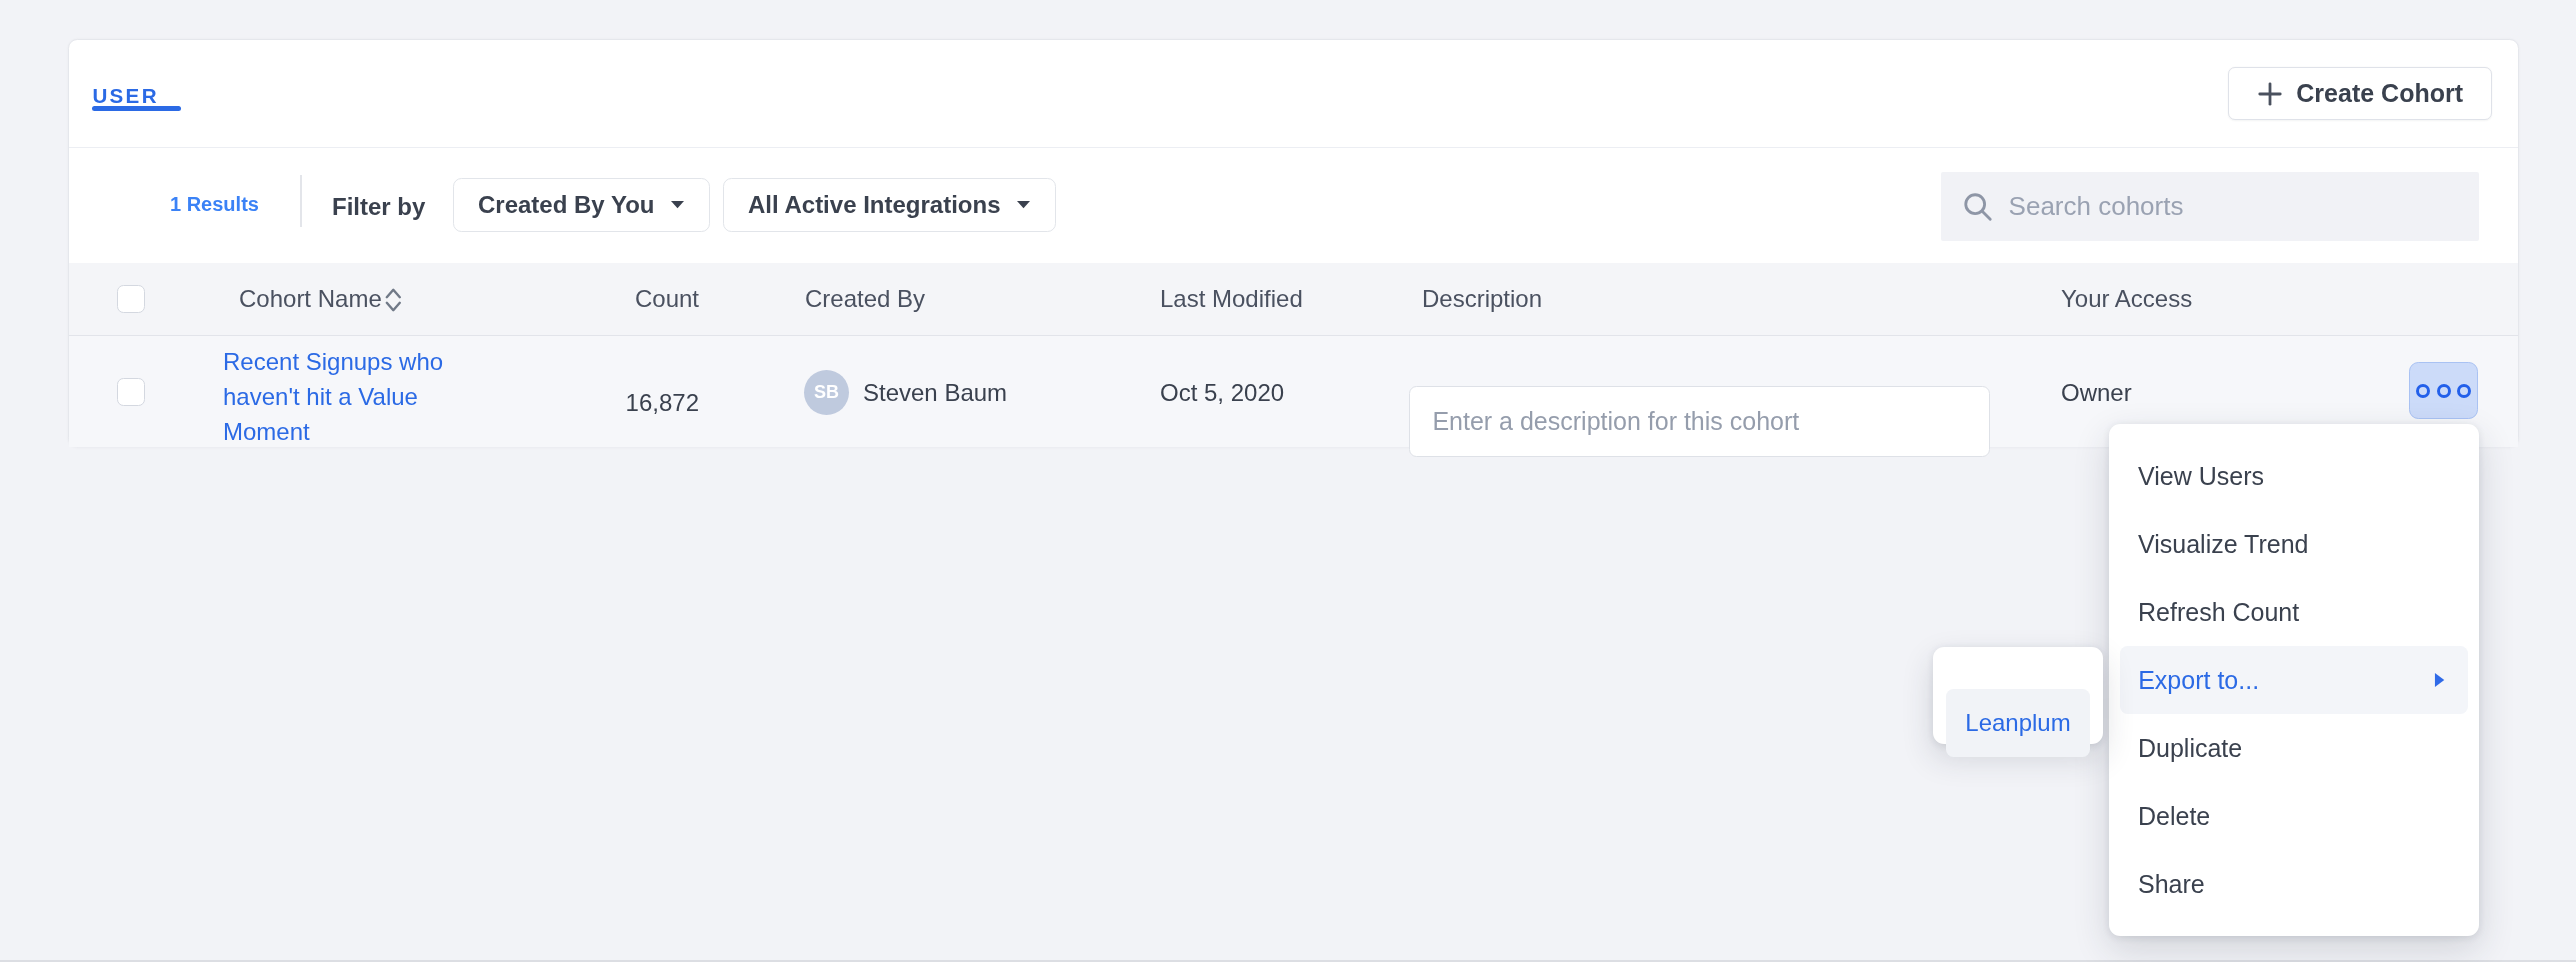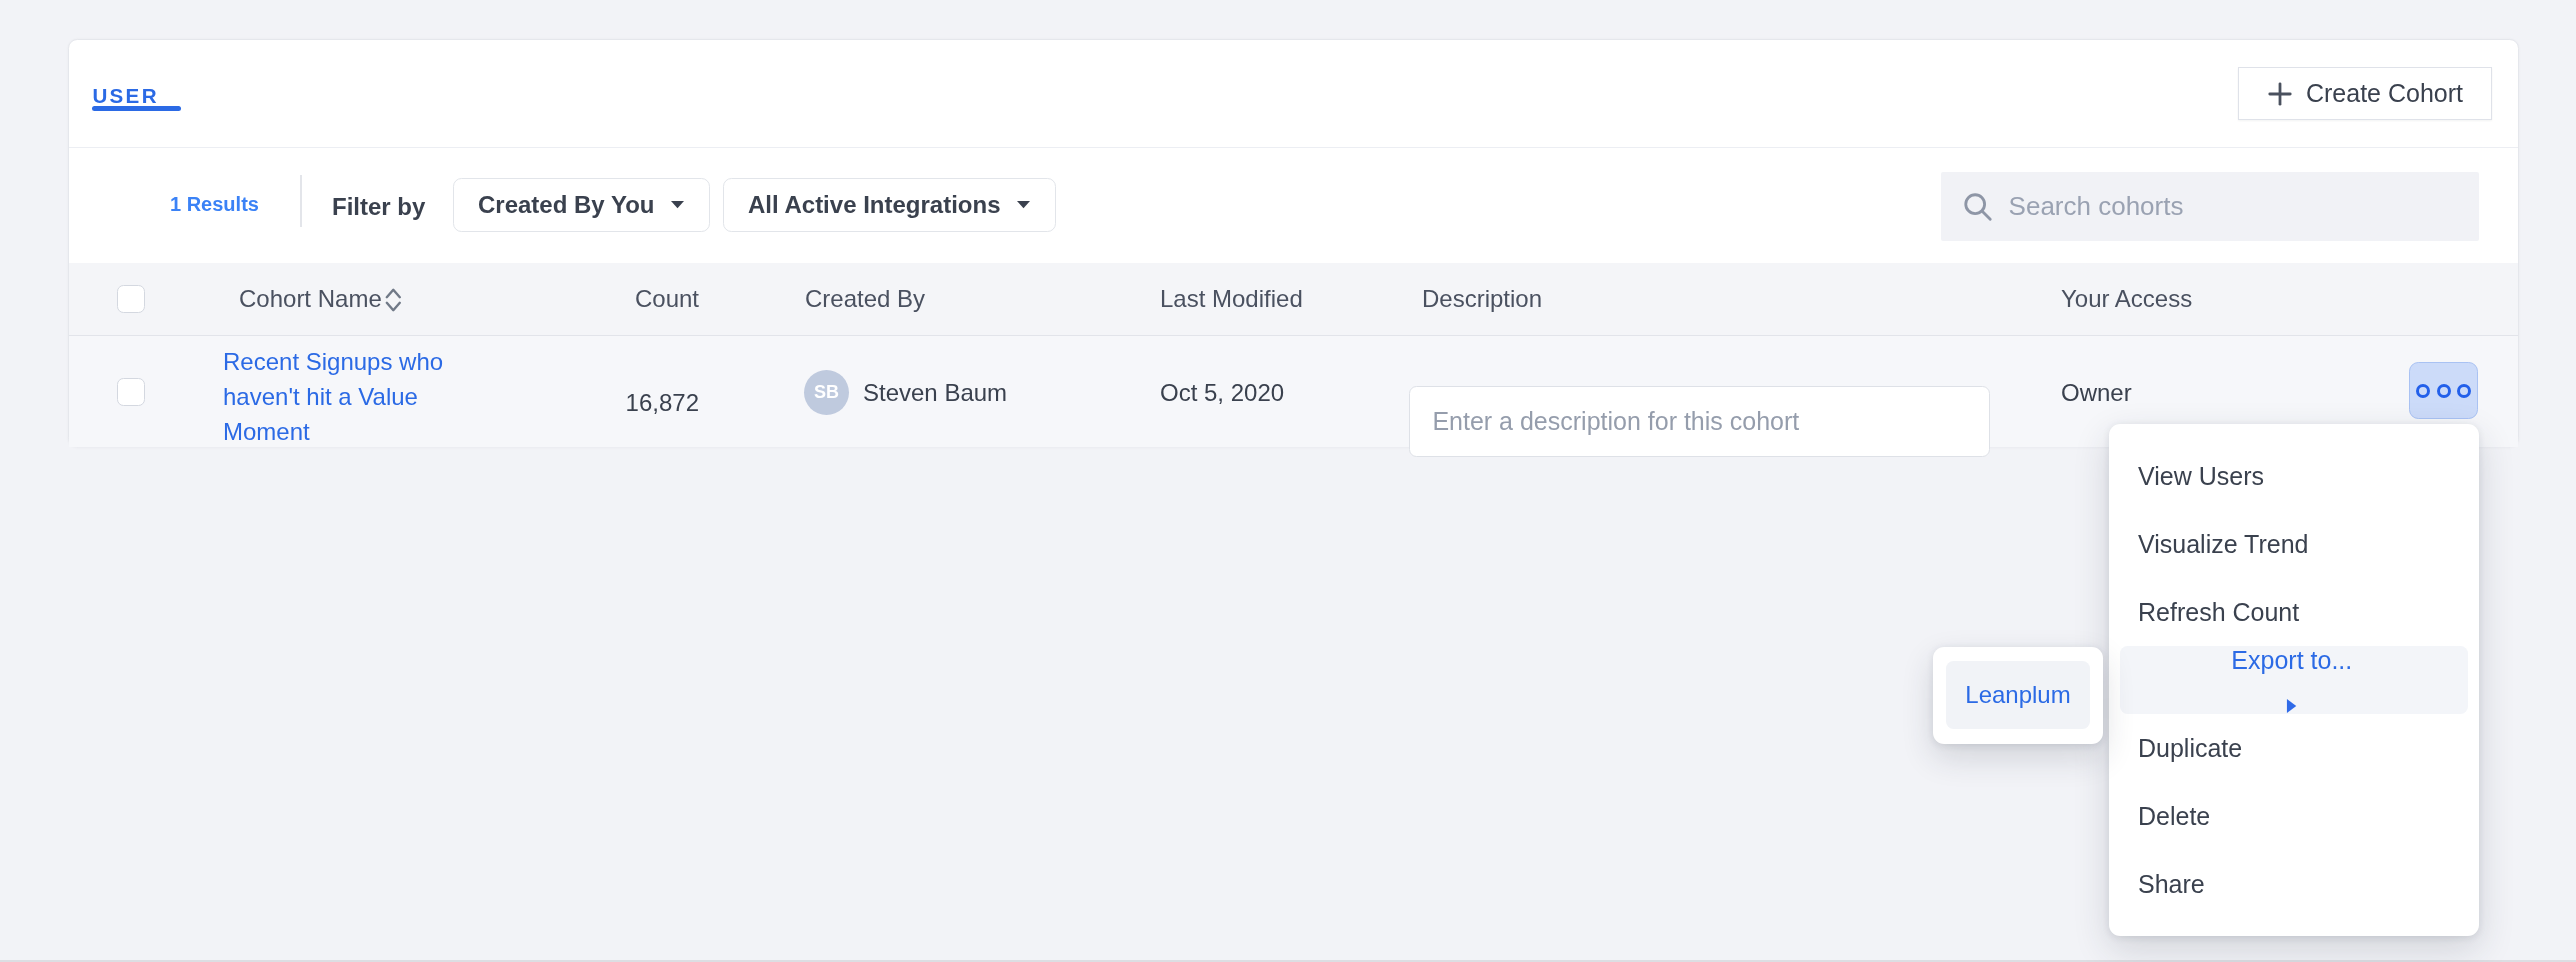--- a/index.html
+++ b/index.html
@@ -24,23 +24,23 @@
   .tab-user {
     position: absolute; left: 23.4px; top: 44px;
     font-size: 20.6px; font-weight: 700; letter-spacing: 2.3px; color: #2b6ae5;
     cursor: pointer;
   }
   .tab-underline { position: absolute; left: 0; bottom: -2.8px; width: 89px; height: 4.7px; background: #2b6ae5; border-radius: 2.8px; }
 
   .btn-create {
     position: absolute; right: 26px; top: 27px; height: 53px; padding: 0 28px;
     display: inline-flex; align-items: center; gap: 13px;
-    background: #fff; border: 0.9px solid #dfe2e9; border-radius: 0;
+    background: #fff; border: 0.9px solid #dfe2e9; border-radius: 7px;
     box-shadow: 0 0.9px 1.9px rgba(25,32,46,.05);
-    font-size: 25px; font-weight: 400; color: #3a414e; cursor: pointer;
+    font-size: 25px; font-weight: 700; color: #3a414e; cursor: pointer;
   }
 
   
   .filterbar { position: absolute; left: 0; top: 109px; width: 100%; height: 114px; }
   .results-count { position: absolute; left: 101px; top: 44px; font-size: 20px; font-weight: 700; color: #3b82f6; }
   .v-divider { position: absolute; left: 231px; top: 26px; width: 1.9px; height: 52px; background: #e3e5ea; }
   .filter-by-label { position: absolute; left: 263px; top: 44px; font-size: 24px; font-weight: 700; color: #3a414e; }
   .dropdown-btn {
     position: absolute; top: 29px; height: 54px;
     display: inline-flex; align-items: center; gap: 15px; padding: 0 24px;
@@ -119,34 +119,34 @@
     box-shadow: 0 1.9px 7.5px rgba(35,45,65,.10), 0 13px 36px rgba(35,45,65,.16);
     z-index: 30;
   }
   .menu-item {
     height: 68px; display: flex; align-items: center; padding: 0 22.4px 0 29px;
     font-size: 25px; color: #3a414e; cursor: pointer; white-space: nowrap;
   }
   .menu-item.highlighted {
     margin: 0 11.2px; padding: 0 22.4px 0 18px; border-radius: 7.5px;
     background: #f3f5f9; color: #2b6ae5;
-    display: flex; justify-content: space-between; align-items: center; flex-direction: column;
+    display: flex; justify-content: space-between; align-items: center;
   }
 
   
   .submenu {
     position: absolute; left: 1933px; top: 647px; width: 170px; height: 97px;
     background: #fff; border-radius: 11.2px;
     box-shadow: 0 1.9px 7.5px rgba(35,45,65,.10), 0 13px 32px rgba(35,45,65,.16);
     z-index: 40; padding: 14px 13px;
   }
   .submenu-item {
     width: 144px; height: 68px; background: #f1f3f7; border-radius: 7.5px;
     display: flex; align-items: center; justify-content: center;
-    font-size: 24px; color: #2b6ae5; cursor: pointer;
+    font-size: 24px; color: #2b6ae5; cursor: pointer; margin-top: 28px;
   }
 
   .window-bottom-edge { position: absolute; left: 0; bottom: 0; width: 100%; height: 2.8px; background: #dcdee3; }
 </style>
 </head>
 <body>
 
 <div id="screen">
 
   <div class="card">

